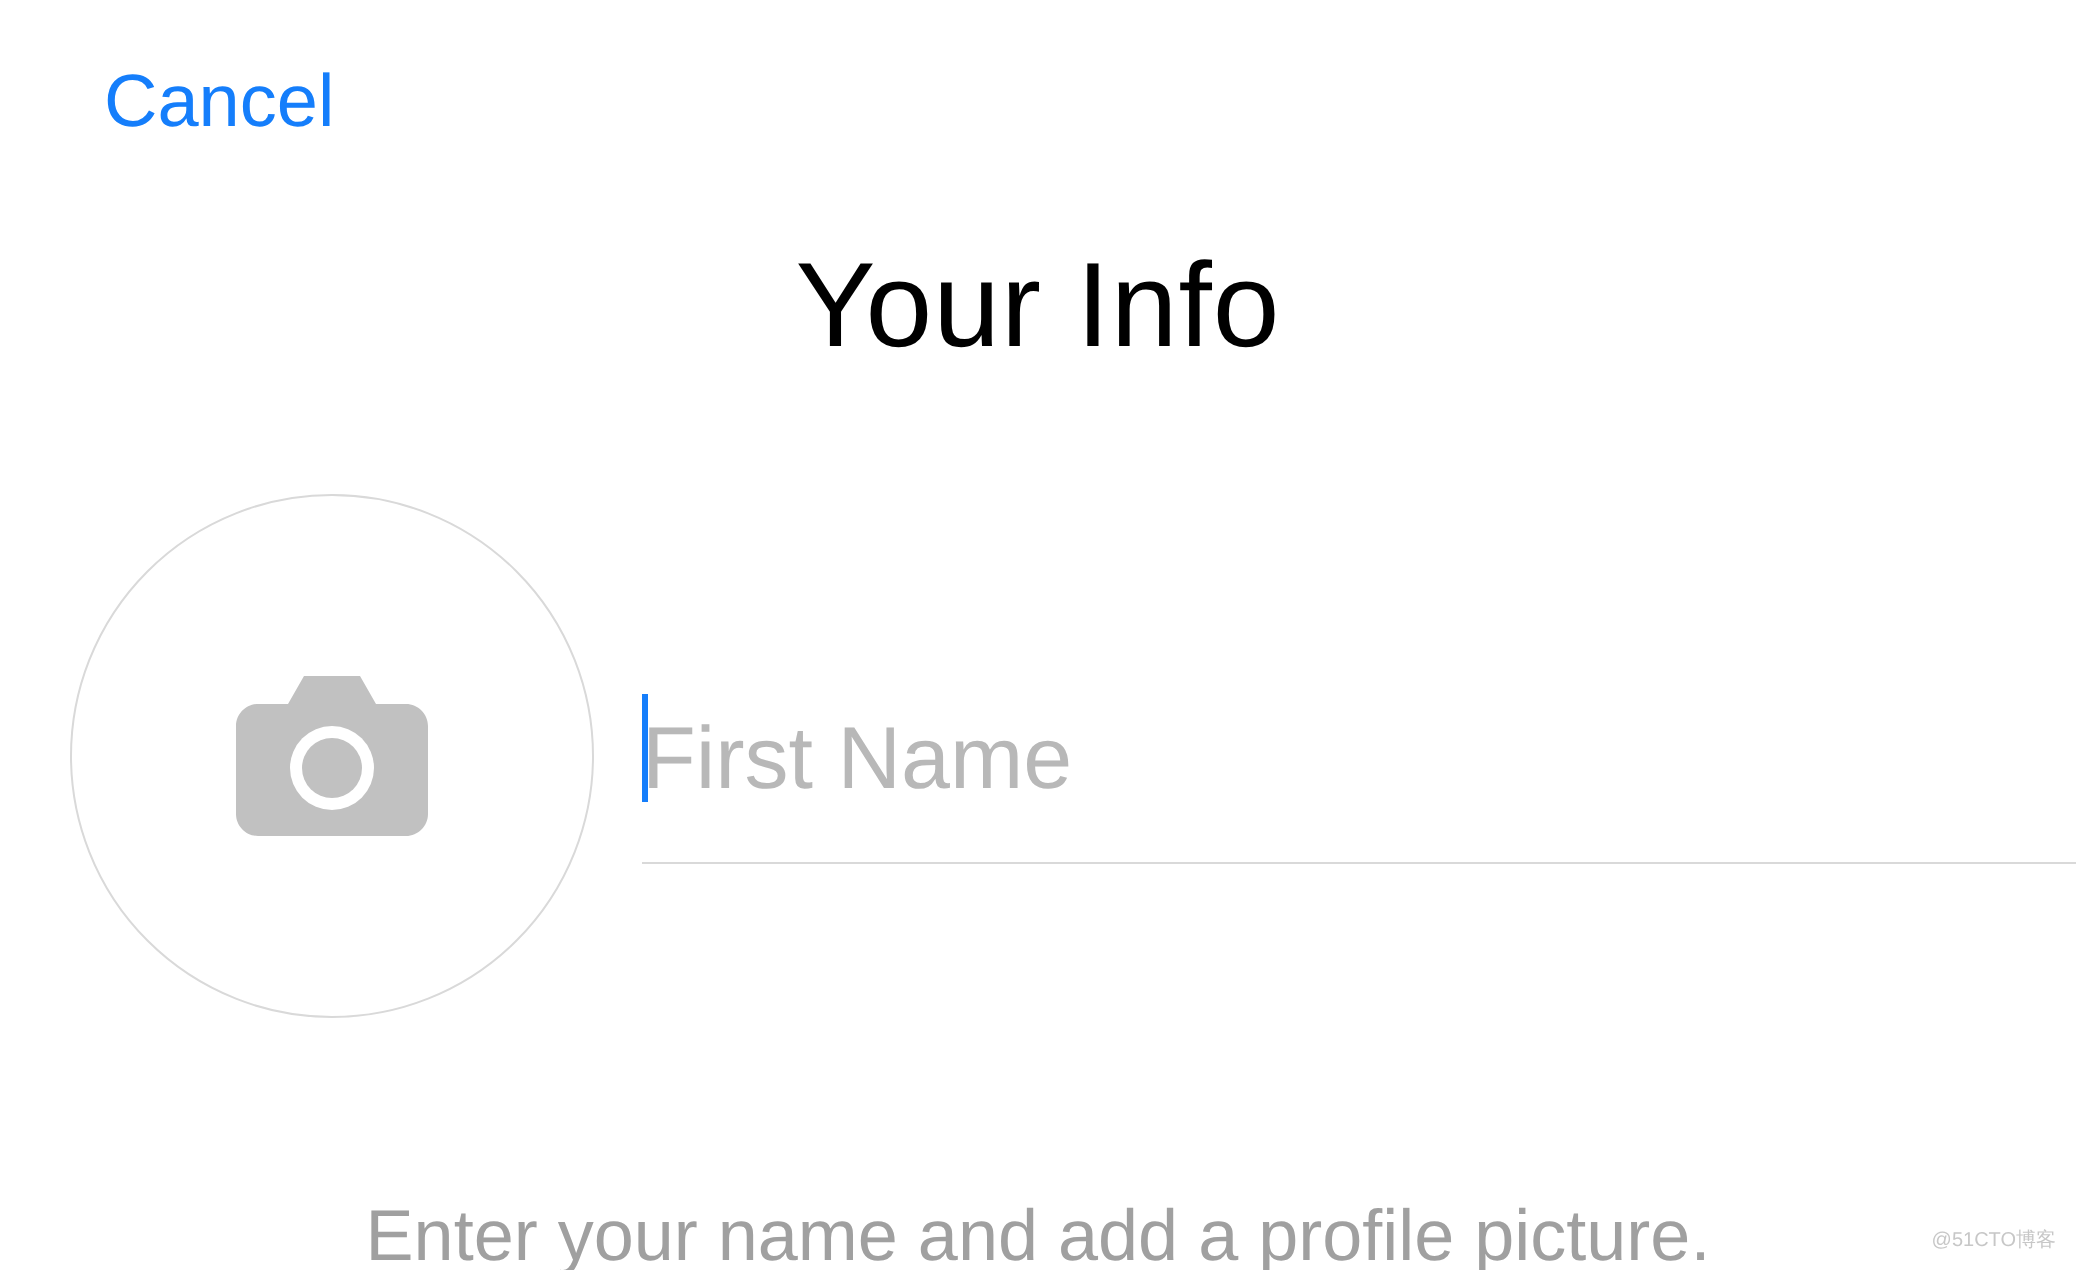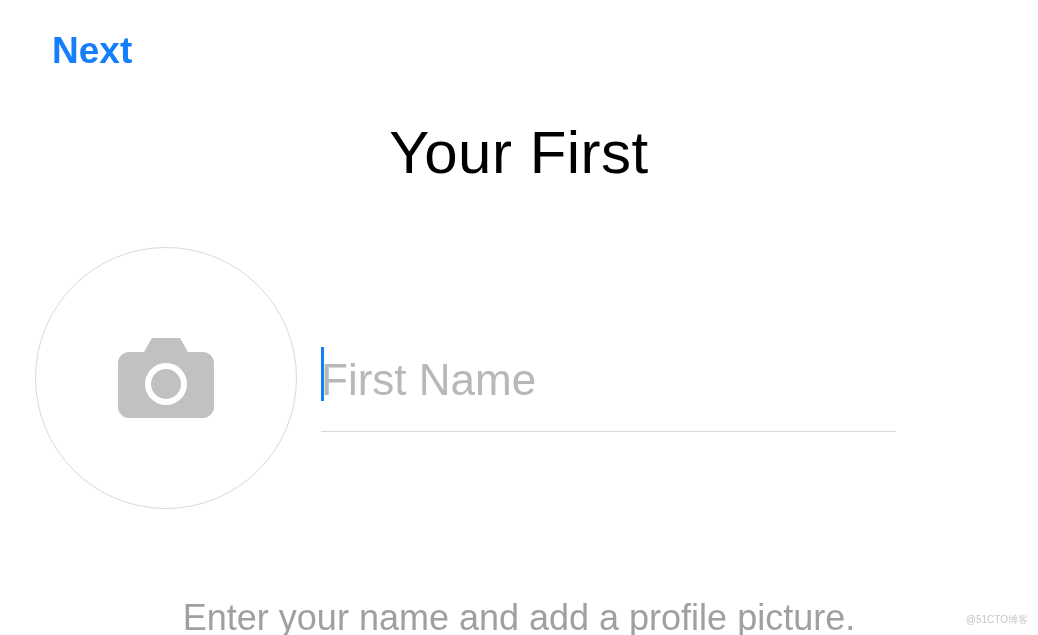--- a/index.html
+++ b/index.html
@@ -58,22 +58,22 @@
       flex-shrink: 0;
       cursor: pointer;
     }
     .camera-icon {
       width: 96px;
       height: 80px;
     }
     .fields {
       flex: 1;
       display: flex;
+      flex-direction: column;
       margin-left: 24px;
-      align-items: flex-end;
     }
     .field-wrap {
       position: relative;
       border-bottom: 1.5px solid #d9d9d9;
       padding: 30px 0 26px 0;
     }
     .field-input {
       width: 100%;
       border: none;
       outline: none;
@@ -105,24 +105,24 @@
       right: 10px;
       font-size: 10px;
       color: #c7c7c7;
       font-family: Arial, sans-serif;
     }
   </style>
 </head>
 <body>
 
 <div class="header">
-  <button class="header-btn next">Next</button>
+  <button class="header-btn">Cancel</button>
 </div>
 
-<h1 class="title">Your First</h1>
+<h1 class="title">Your Info</h1>
 
 <div class="form-area">
   <div class="avatar-circle">
     <svg class="camera-icon" viewBox="0 0 96 80">
       <path d="M34 0 L62 0 L70 14 L85 14 C91 14 96 19 96 25 L96 69 C96 75 91 80 85 80 L11 80 C5 80 0 75 0 69 L0 25 C0 19 5 14 11 14 L26 14 Z" fill="#c1c1c1"></path>
       <circle cx="48" cy="46" r="21" fill="#ffffff"></circle>
       <circle cx="48" cy="46" r="15" fill="#c1c1c1"></circle>
     </svg>
   </div>
 

